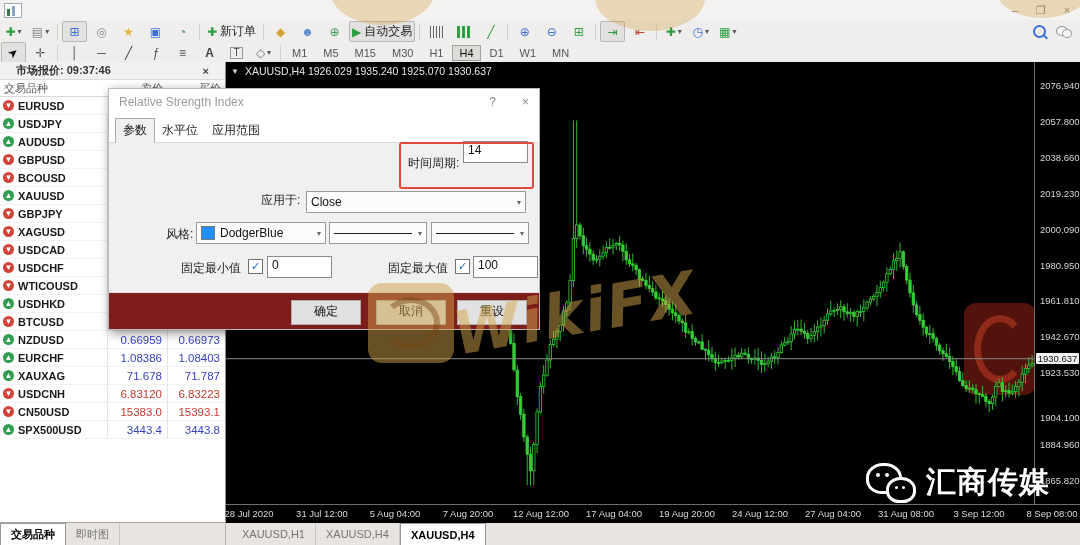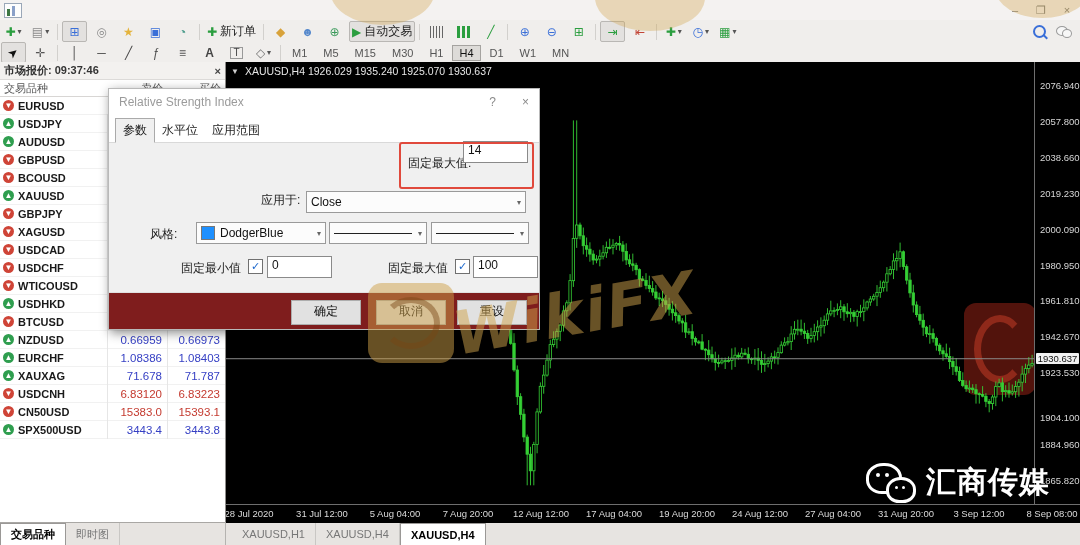--- a/index.html
+++ b/index.html
@@ -31,21 +31,21 @@
   .chat-ic i{position:absolute;border:1px solid #9a9a9a;background:#f7f7f7;border-radius:50%;}
   .chat-ic i:first-child{width:10px;height:8px;left:0;top:0;}
   .chat-ic i:last-child{width:8px;height:7px;right:0;bottom:0;}
   .tf-btn{padding:1px 6px;color:#555;font-size:11px;border:1px solid transparent;margin:0 1px;}
   .tf-btn.active{background:#dddbd8;border-color:#a5a3a0;color:#111;}
   .tb-right{margin-left:auto;display:flex;align-items:center;margin-right:8px;gap:10px;}
   
   .main{position:absolute;top:62px;left:0;right:0;bottom:22px;display:flex;}
   
   .market{width:225px;background:#fff;border-right:1px solid #8e8c8a;display:flex;flex-direction:column;position:relative;}
-  .mw-title{height:17px;background:#f3f1ef;border-bottom:1px solid #dddbd9;display:flex;align-items:center;padding:0 4px;font-weight:bold;color:#333;font-size:11px;}
+  .mw-title{height:17px;background:#f3f1ef;border-bottom:1px solid #dddbd9;display:flex;align-items:center;padding:0 16px;font-weight:bold;color:#333;font-size:11px;}
   .mw-close{margin-left:auto;color:#444;font-size:11px;font-weight:bold;}
   .mw-head,.mw-row{display:grid;grid-template-columns:107px 60px 58px;align-items:center;height:17px;font-size:11px;}
   .mw-head{color:#555;border-bottom:1px solid #d8d6d4;height:16px;}
   .mw-head span{padding:0 4px;}
   .mw-head .r,.mw-row .r{text-align:right;}
   .mw-row{border-bottom:1px solid #f1f1f1;}
   .mw-row .sym{display:flex;align-items:center;gap:4px;padding-left:3px;font-weight:bold;color:#1a1a1a;}
   .arr{font-size:8px;width:11px;height:11px;border-radius:50%;display:inline-flex;align-items:center;justify-content:center;color:#fff;}
   .arr.up{background:#2f9e4f;}
   .arr.down{background:#cf4437;}
@@ -944,21 +944,21 @@
       <div class="time-axis" id="time-axis">
           <div class="t-lab" style="left: 23px;">28 Jul 2020</div>
           <div class="t-lab" style="left: 96px; text-align: center;">31 Jul 12:00</div>
           <div class="t-lab" style="left: 169px;">5 Aug 04:00</div>
           <div class="t-lab" style="left: 242px;">7 Aug 20:00</div>
           <div class="t-lab" style="left: 315px;">12 Aug 12:00</div>
           <div class="t-lab" style="left: 388px;">17 Aug 04:00</div>
           <div class="t-lab" style="left: 461px;">19 Aug 20:00</div>
           <div class="t-lab" style="left: 534px;">24 Aug 12:00</div>
           <div class="t-lab" style="left: 607px;">27 Aug 04:00</div>
-          <div class="t-lab" style="left: 680px;">31 Aug 20:00</div>
+          <div class="t-lab" style="left: 680px;">31 Aug 08:00</div>
           <div class="t-lab" style="left: 753px;">3 Sep 12:00</div>
           <div class="t-lab" style="left: 826px;">8 Sep 08:00</div>
         </div>
       <div class="wechat" style="left:640px;bottom:20px">
         <span class="wc-logo">
           <span class="wc-b1">
               <i></i>
               <i></i>
             </span>
             <span class="wc-b2">
@@ -978,28 +978,28 @@
         <span>?</span>
         <span>×</span>
       </span>
     </div>
     <div class="dlg-tabs" id="dlg-tabs">
         <span class="dlg-tab active">参数</span>
         <span class="dlg-tab">水平位</span>
         <span class="dlg-tab">应用范围</span>
       </div>
     <div class="red-annot"></div>
-    <span class="dlbl" style="left:299px;top:66px">固定最大值:</span>
+    <span class="dlbl" style="left:299px;top:66px">时间周期:</span>
     <span class="fld" style="left:354px;top:52px;width:55px;height:18px">14</span>
     <span class="dlbl" style="left:152px;top:103px">应用于:</span>
     <span class="combo" style="left:197px;top:102px;width:210px;height:20px">
       <span>Close</span>
       <span class="carret">▾</span>
     </span>
-    <span class="dlbl" style="left:41px;top:137px">风格:</span>
+    <span class="dlbl" style="left:57px;top:137px">风格:</span>
     <span class="combo" style="left:87px;top:133px;width:120px;height:20px">
       <span class="swatch"></span>
       <span>DodgerBlue</span>
       <span class="carret">▾</span>
     </span>
     <span class="combo" style="left:220px;top:133px;width:88px;height:20px">
       <span class="lineprev"></span>
       <span class="carret">▾</span>
     </span>
     <span class="combo" style="left:322px;top:133px;width:88px;height:20px">

